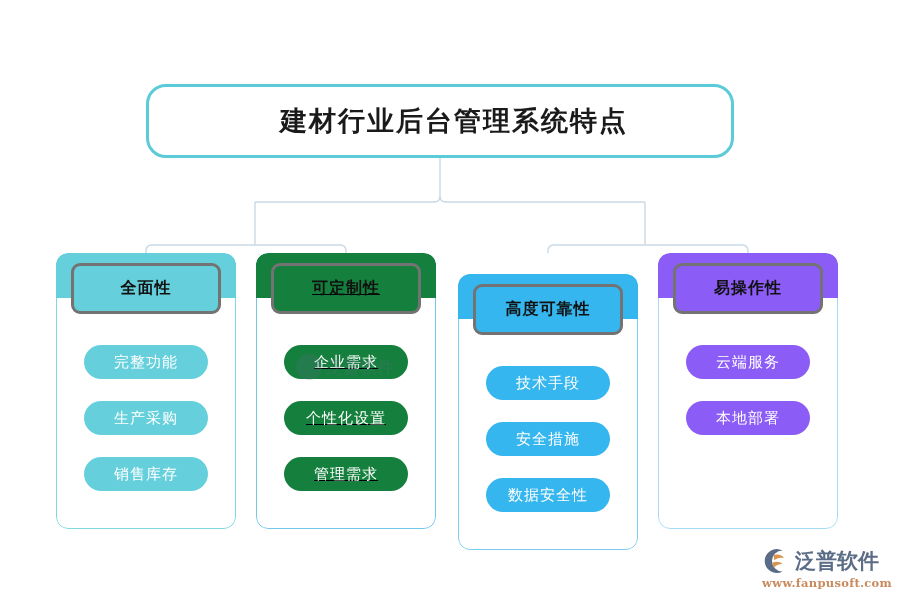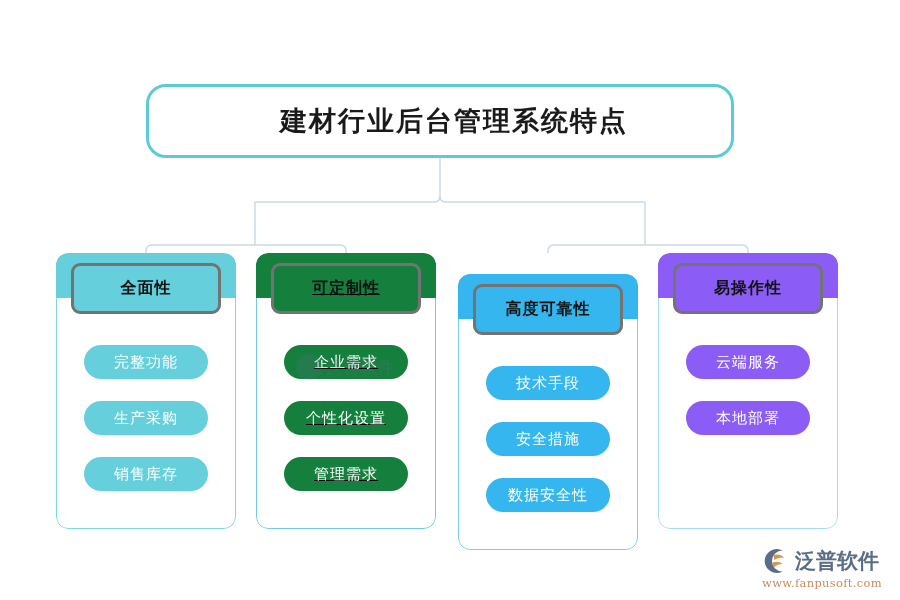--- a/index.html
+++ b/index.html
@@ -194,21 +194,21 @@
     font-family: "DejaVu Serif", "Liberation Serif", serif;
     font-size: 21px;
     font-weight: bold;
     color: #5b6d86;
     white-space: nowrap;
     letter-spacing: 0px;
   }
   #logo .logo-url {
     font-family: "DejaVu Serif", "Liberation Serif", serif;
     font-size: 11.5px;
-    font-weight: normal;
+    font-weight: bold;
     color: #c98a5e;
     letter-spacing: 0.3px;
     margin-left: 2px;
     white-space: nowrap;
   }
 </style>
 </head>
 <body>
 
 <div id="canvas">

